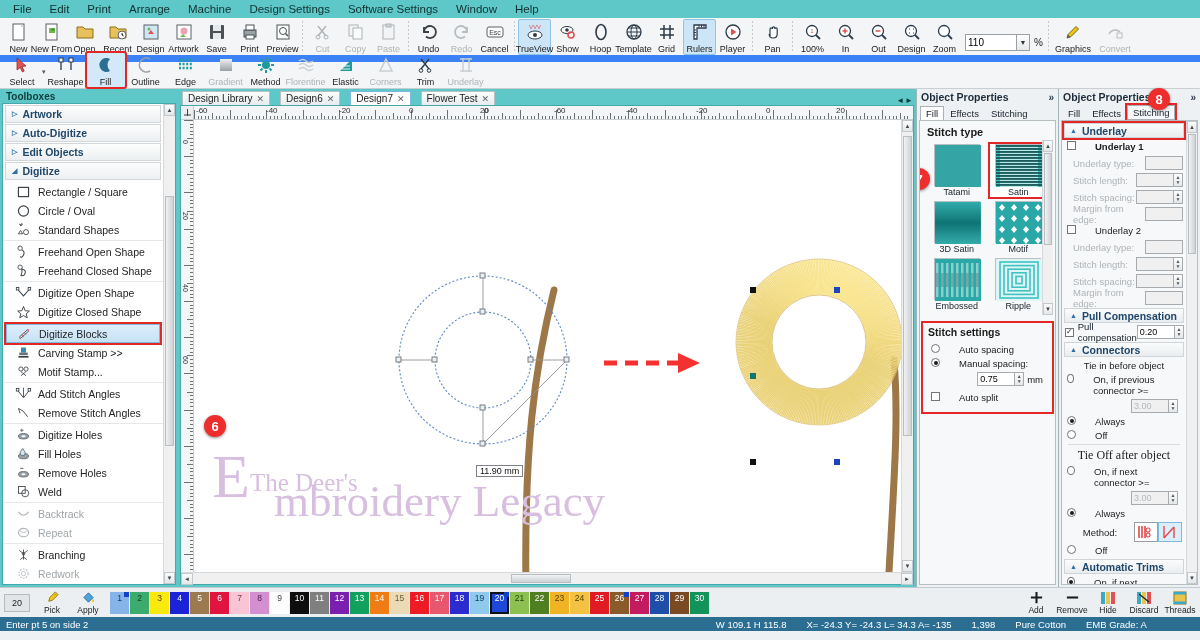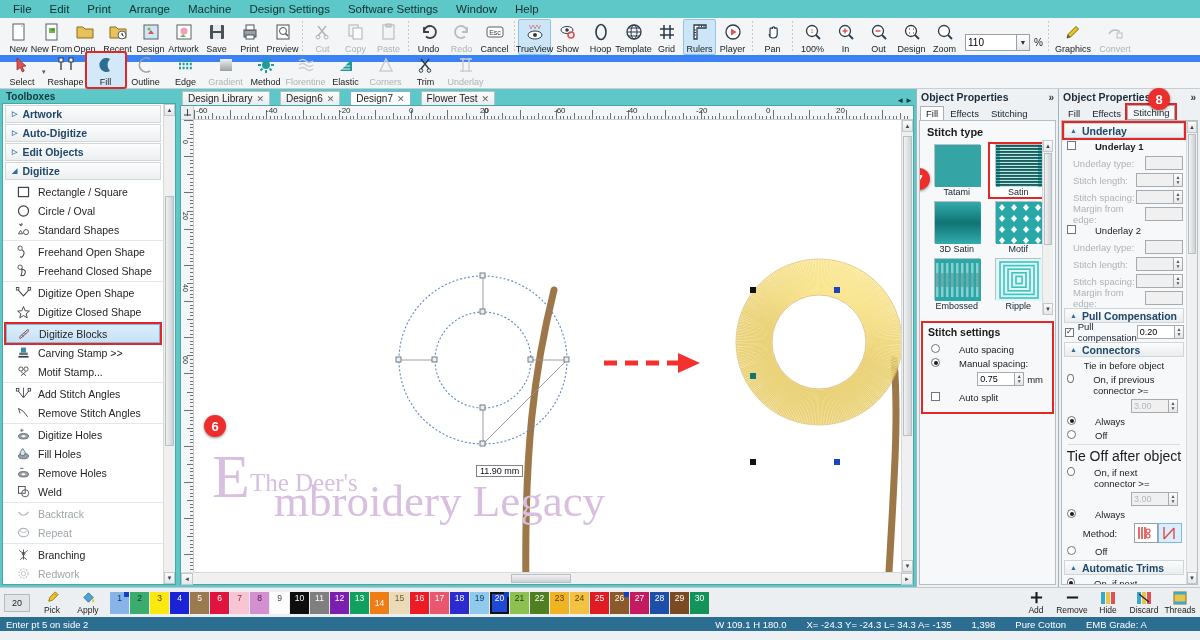--- a/index.html
+++ b/index.html
@@ -1969,21 +1969,21 @@
           <span class="rdo on">
               <i></i>
             </span>
           <span>Always</span>
         </div>
         <div class="rowline">
           <span class="rdo"></span>
           <span>Off</span>
         </div>
         <div style="border-top:1px solid #d7dcdf;margin:3px 6px 0 6px;"></div>
-        <div style="text-align:center;font-size:14px;margin:3px 0 2px 0;">Tie Off after object</div>
+        <div style="text-align:center;font-size:12px;margin:3px 0 2px 0;font-family:Liberation Serif, serif;">Tie Off after object</div>
         <div class="rowline">
           <span class="rdo"></span>
           <span>On, if next connector &gt;=</span>
         </div>
         <div style="display:flex;justify-content:flex-end;margin:1px 8px 2px 0;">
           <span class="spin">
             <input type="text" disabled="" value="3.00" style="">
             <span class="ar">
                 <span>▲</span>
                 <span>▼</span>
@@ -2090,21 +2090,21 @@
       </div>
       <div class="sw" style="background: rgb(127, 127, 127); color: rgb(255, 255, 255);">
         <span>11</span>
       </div>
       <div class="sw" style="background: rgb(123, 31, 176); color: rgb(255, 255, 255);">
         <span>12</span>
       </div>
       <div class="sw" style="background: rgb(18, 160, 94); color: rgb(255, 255, 255);">
         <span>13</span>
       </div>
-      <div class="sw" style="background: rgb(240, 124, 20); color: rgb(255, 255, 255); align-items: center;">
+      <div class="sw" style="background: rgb(240, 124, 20); color: rgb(255, 255, 255);">
         <span>14</span>
       </div>
       <div class="sw" style="background: rgb(236, 217, 182); color: rgb(107, 90, 57);">
         <span>15</span>
       </div>
       <div class="sw" style="background: rgb(237, 27, 36); color: rgb(255, 255, 255);">
         <span>16</span>
       </div>
       <div class="sw" style="background: rgb(232, 87, 110); color: rgb(255, 255, 255);">
         <span>17</span>
@@ -2198,18 +2198,18 @@
           </svg>
       </span>
       <span class="lbl">Threads</span>
     </div>
   </div>
 </div>
 
 <div id="statusbar">
   <span class="seg" style="padding-left:2px;">Enter pt 5 on side 2</span>
   <span class="spacer"></span>
-  <span class="seg">W 109.1 H 180.0</span>
+  <span class="seg">W 109.1 H 115.8</span>
   <span class="seg">X= -24.3 Y= -24.3 L= 34.3 A= -135</span>
   <span class="seg">1,398</span>
   <span class="seg">Pure Cotton</span>
   <span class="seg" style="min-width:120px;">EMB Grade: A</span>
 </div>
 
 </body></html>

